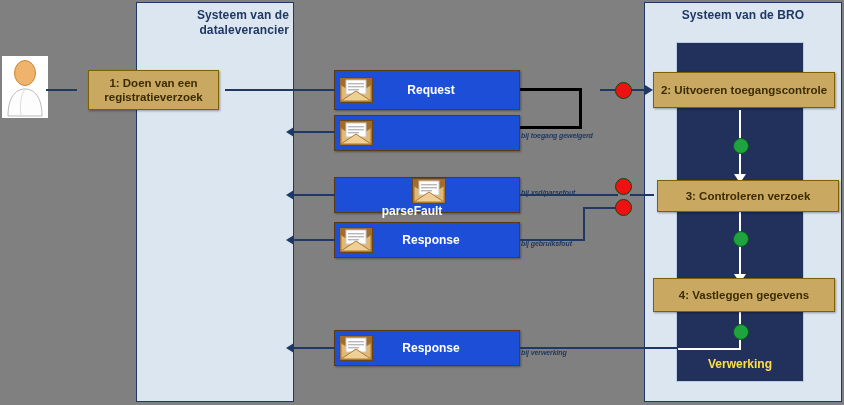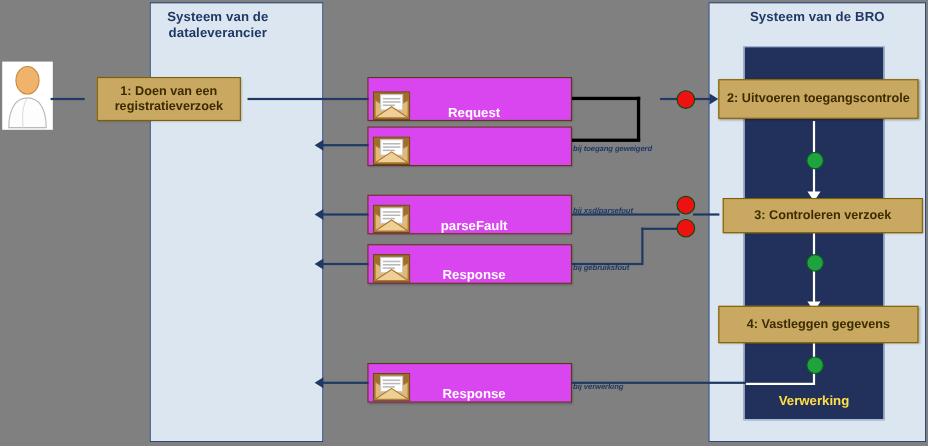--- a/index.html
+++ b/index.html
@@ -61,25 +61,25 @@
     font-size:11.5px;
     text-align:center;
     line-height:14px;
     padding:0 6px;
     box-shadow:1px 1px 2px rgba(0,0,0,.35);
   }
 
   
   .msg{
     position:absolute;
-    background:#d946ef;
+    background:#1d4ed8;
     border:1px solid #5a3a12;
     box-sizing:border-box;
     display:flex;
-    align-items:flex-end;
+    align-items:center;
     box-shadow:1px 1px 2px rgba(0,0,0,.35);
   }
   .msg-label{
     flex:1;
     text-align:center;
     color:#ffffff;
     font-weight:bold;
     font-size:12px;
     padding-right:30px;
   }
@@ -141,21 +141,21 @@
     white-space:nowrap;
     letter-spacing:-.1px;
   }
 </style>
 </head>
 <body>
 
 <div id="canvas">
 
   <div class="lane" style="left:136px;top:2px;width:158px;height:400px;"></div>
-  <div class="lane-title" style="left:124px;top:8px;width:148px;">Systeem van de dataleverancier</div>
+  <div class="lane-title" style="left:141px;top:8px;width:148px;text-align:right;">Systeem van de dataleverancier</div>
 
   <div class="lane" style="left:644px;top:2px;width:198px;height:400px;"></div>
   <div class="lane-title" style="left:649px;top:8px;width:188px;">Systeem van de BRO</div>
 
   <div class="bro-col" style="left:676px;top:42px;width:128px;height:340px;">
     <div class="bro-col-label">Verwerking</div>
   </div>
 
   <div class="ln ln-v ln-white" style="left:739px;top:110px;width:2px;height:68px;"></div>
   <div class="arrowhead ah-down-white" style="left:734px;top:174px;"></div>
@@ -209,21 +209,21 @@
         <path d="M2 24 L2 8 L17 17 L32 8 L32 24 Z" fill="#e2b877" stroke="#a87c37"></path>
         <rect x="7" y="3" width="20" height="14" fill="#ffffff" stroke="#c9c9c9"></rect>
         <rect x="9" y="6" width="16" height="1.4" fill="#b8b8b8"></rect>
         <rect x="9" y="9" width="16" height="1.4" fill="#b8b8b8"></rect>
         <rect x="9" y="12" width="11" height="1.4" fill="#b8b8b8"></rect>
         <path d="M2 24 L17 14 L32 24 Z" fill="#f0cf96" stroke="#a87c37"></path>
       </svg>
     </span>
   </div>
 
-  <div class="msg" style="left:334px;top:177px;width:186px;height:36px;">
+  <div class="msg" style="left:334px;top:177px;width:186px;height:36px;flex-direction:column;">
     <span class="env">
       <svg width="34" height="26" viewBox="0 0 34 26">
         <rect x="0.5" y="0.5" width="33" height="25" fill="#a06d2a" stroke="#6b4618"></rect>
         <path d="M2 24 L2 8 L17 17 L32 8 L32 24 Z" fill="#e2b877" stroke="#a87c37"></path>
         <rect x="7" y="3" width="20" height="14" fill="#ffffff" stroke="#c9c9c9"></rect>
         <rect x="9" y="6" width="16" height="1.4" fill="#b8b8b8"></rect>
         <rect x="9" y="9" width="16" height="1.4" fill="#b8b8b8"></rect>
         <rect x="9" y="12" width="11" height="1.4" fill="#b8b8b8"></rect>
         <path d="M2 24 L17 14 L32 24 Z" fill="#f0cf96" stroke="#a87c37"></path>
       </svg>

